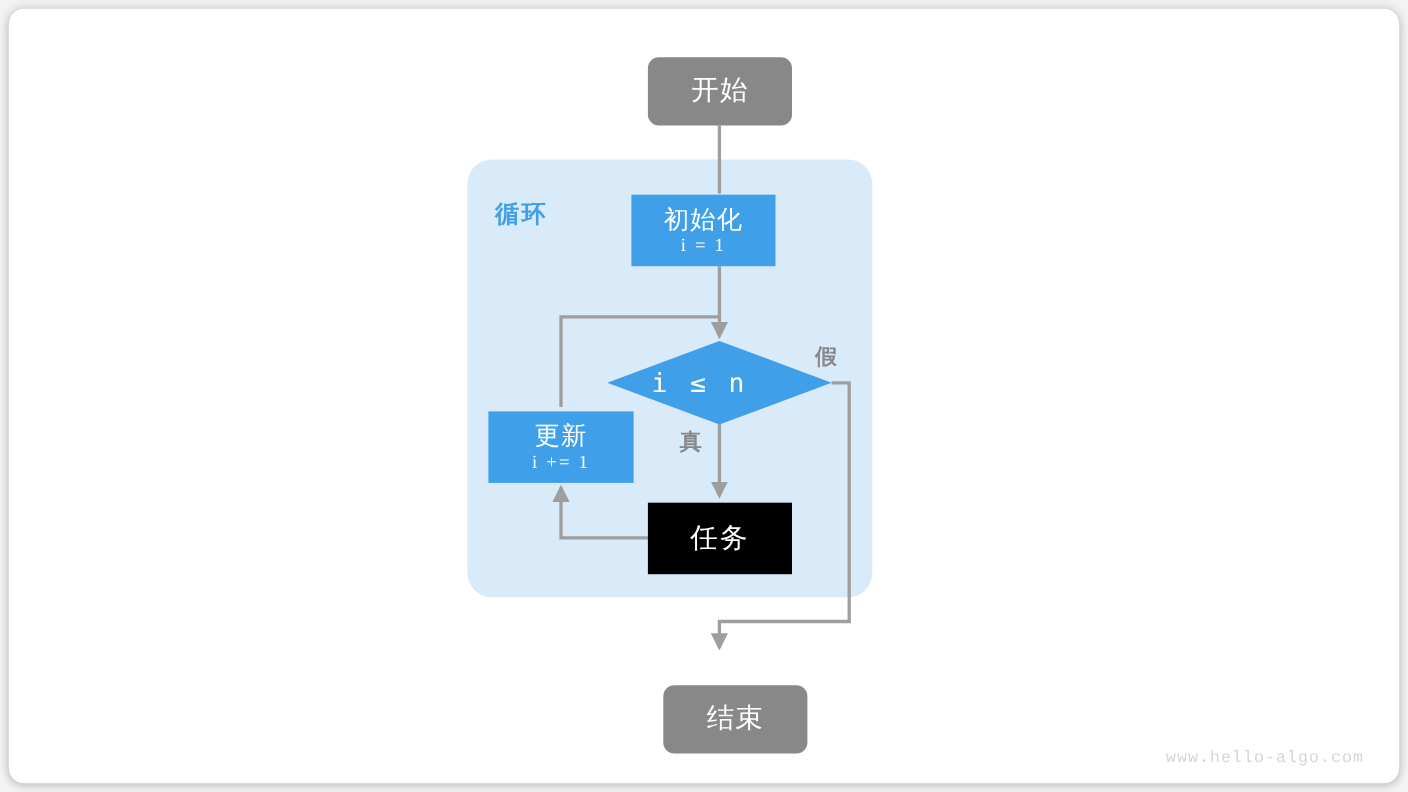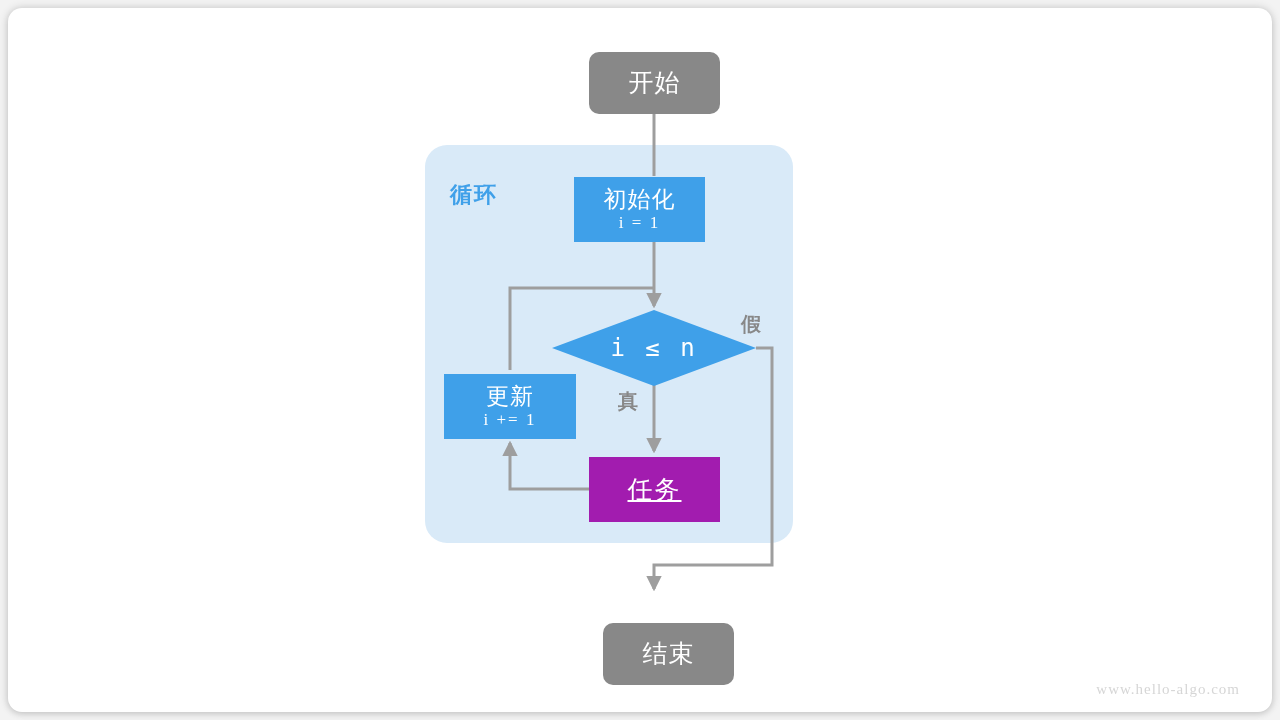--- a/index.html
+++ b/index.html
@@ -49,24 +49,23 @@
   .terminal {
     background: #888888;
     border-radius: 10px;
     font-size: 25px;
     letter-spacing: 1px;
   }
   .process {
     background: #3fa0e9;
   }
   .task {
-    background: #a21caf;
+    background: #000000;
     font-size: 25px;
     letter-spacing: 2px;
-    text-decoration: underline;
   }
   .cn-line {
     font-family: "Liberation Sans", "DejaVu Sans", sans-serif;
     font-size: 23px;
     letter-spacing: 1px;
   }
   .mono-line {
     font-family: Liberation Serif, serif;
     font-size: 17px;
     letter-spacing: 2px;
@@ -90,21 +89,21 @@
     letter-spacing: 2px;
   }
   .edge-label {
     position: absolute;
     color: #888888;
     font-size: 20px;
     font-weight: bold;
   }
   #diamond-wrap {
     position: absolute;
-    left: 553px;
+    left: 535px;
     top: 312px;
     width: 202px;
     height: 72px;
   }
   #diamond-text {
     position: absolute;
     left: 0;
     top: 0;
     width: 202px;
     height: 72px;
@@ -114,21 +113,21 @@
     color: #ffffff;
     font-family: "DejaVu Sans Mono", "Liberation Mono", monospace;
     font-size: 24px;
     letter-spacing: 3px;
   }
   #watermark {
     position: absolute;
     right: 40px;
     bottom: 22px;
     color: #d6d6d6;
-    font-family: Liberation Serif, serif;
+    font-family: Liberation Mono, monospace;
     font-size: 15px;
     letter-spacing: 1px;
   }
 </style>
 </head>
 <body>
 
 <div id="stage">
   <div id="card"></div>
 

